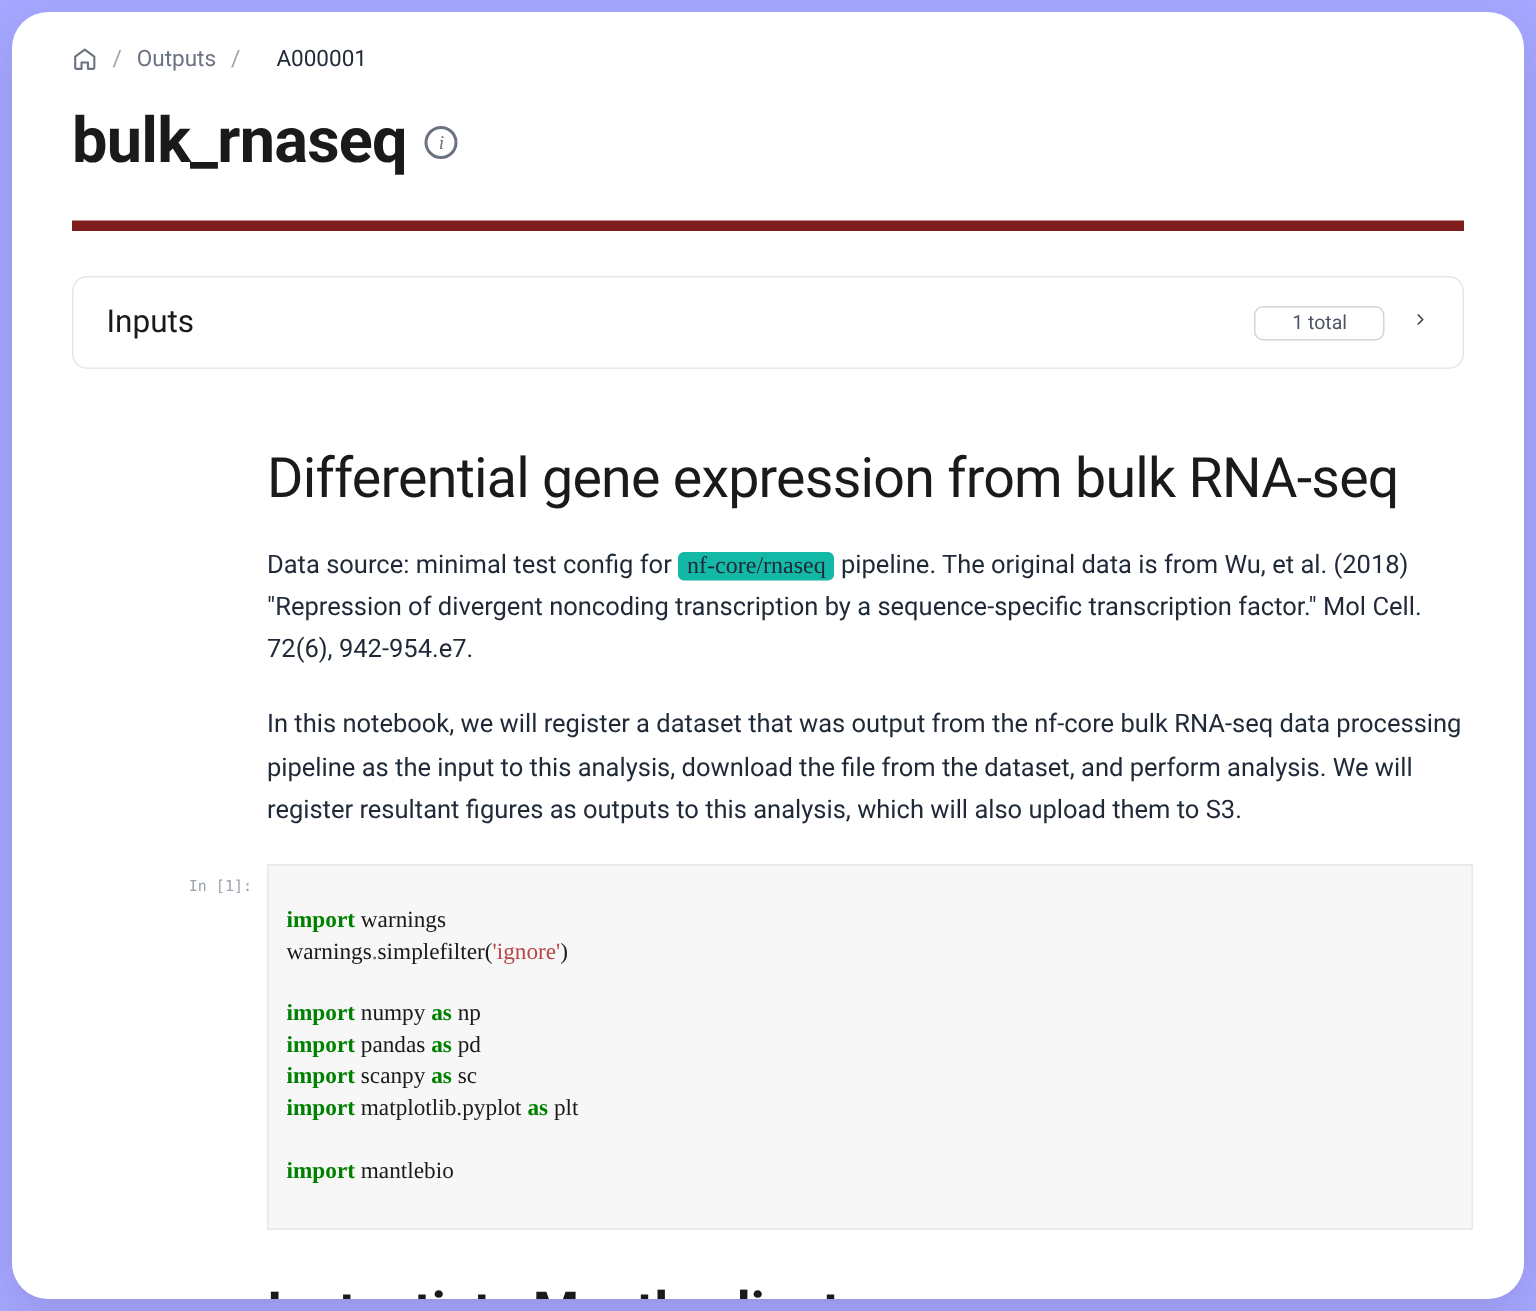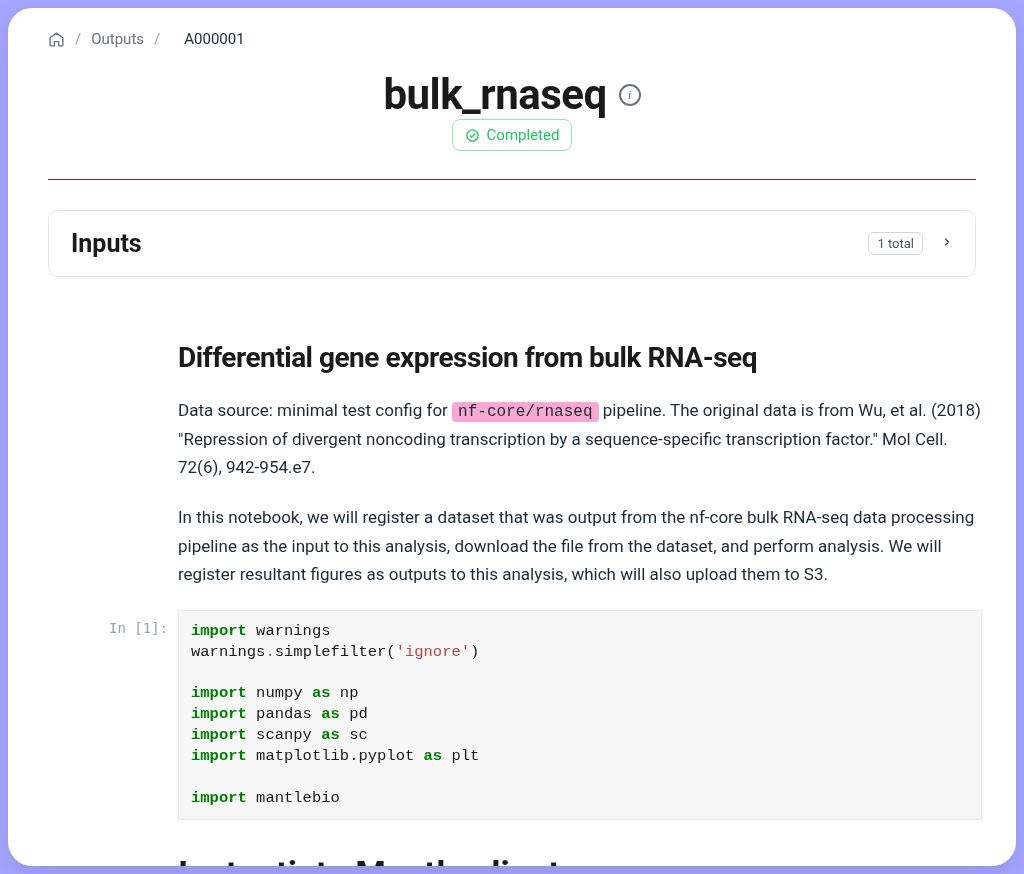--- a/index.html
+++ b/index.html
@@ -31,22 +31,21 @@
   }
   .breadcrumb .sep { color: #9ca3af; }
   .breadcrumb .home-icon svg { display:block; }
   .breadcrumb .current { color: #1f2937; margin-left: 14px; }
   .title-row {
     display: flex;
     align-items: center;
     justify-content: space-between;
     margin-top: 22px;
     padding-bottom: 28px;
-    border-bottom: 1px solid #7f1d1d;
-    flex-direction: column;
+    border-bottom: 7px solid #7f1d1d;
   }
   .title-left {
     display: flex;
     align-items: center;
     gap: 12px;
   }
   .page-title {
     font-size: 42px;
     font-weight: 700;
     letter-spacing: -0.5px;
@@ -84,91 +83,91 @@
   .io-card {
     flex: 1;
     border: 1px solid #e5e7eb;
     border-radius: 10px;
     padding: 18px 22px;
     display: flex;
     align-items: center;
     justify-content: space-between;
   }
   .io-card .io-label {
-    font-size: 25px;
-    font-weight: 700;
+    font-size: 21px;
+    font-weight: 400;
   }
   .io-right {
     display: flex;
     align-items: center;
     gap: 18px;
   }
   .io-count {
     font-size: 13px;
     color: #4b5563;
     border: 1px solid #d1d5db;
     border-radius: 6px;
-    padding: 3px 8px;
+    padding: 3px 24px;
   }
   .chevron {
     color: #374151;
   }
   .scroll-area {
     flex: 1;
     overflow-y: auto;
     margin-top: 14px;
     padding: 0 4px 40px 40px;
   }
   
   .scroll-area::-webkit-scrollbar { width: 12px; }
   .scroll-area::-webkit-scrollbar-thumb { background: #d1d5db; border-radius: 6px; }
   .scroll-area::-webkit-scrollbar-track { background: transparent; }
   .notebook {
     padding-right: 30px;
   }
   .nb-h1 {
-    font-size: 28px;
-    font-weight: 700;
-    margin: 50px 0 22px 130px;
+    font-size: 37px;
+    font-weight: 400;
+    margin: 38px 0 22px 130px;
     letter-spacing: -0.5px;
   }
   .nb-p {
     font-size: 17px;
     line-height: 1.65;
     margin: 0 0 22px 130px;
     color: #1f2937;
   }
   .nb-code-inline {
-    font-family: Liberation Mono, monospace;
-    background: #f9a8d4;
+    font-family: Liberation Serif, serif;
+    background: #14b8a6;
     padding: 1px 6px;
     border-radius: 4px;
     font-size: 16px;
   }
   .code-cell {
     display: flex;
     align-items: flex-start;
     gap: 10px;
     margin-top: 6px;
   }
   .code-prompt {
     width: 120px;
     text-align: right;
     font-family: ui-monospace, SFMono-Regular, Menlo, Consolas, monospace;
     color: #9ca3af;
-    font-size: 14px;
+    font-size: 10px;
     padding-top: 10px;
     flex-shrink: 0;
   }
   .code-body {
     flex: 1;
     background: #f7f7f7;
     border: 1px solid #e5e7eb;
-    padding: 10px 12px;
-    font-family: Liberation Mono, monospace;
+    padding: 27px 12px;
+    font-family: Liberation Serif, serif;
     font-size: 15.5px;
     line-height: 1.35;
     white-space: pre;
     overflow-x: auto;
   }
   .tok-kw { color: #008000; font-weight: 700; }
   .tok-op { color: #666; }
   .tok-str { color: #b94646; }
   .nb-h2 {
     font-size: 35px;
@@ -191,27 +190,20 @@
       <span>Outputs</span>
       <span class="sep">/</span>
       <span class="current">A000001</span>
     </div>
 
     <div class="title-row">
       <div class="title-left">
         <h1 class="page-title">bulk_rnaseq</h1>
         <span class="info-icon">i</span>
       </div>
-      <div class="status-badge">
-        <svg class="check-icon" viewBox="0 0 24 24" fill="none" stroke="#22c55e" stroke-width="2.2" stroke-linecap="round" stroke-linejoin="round">
-            <circle cx="12" cy="12" r="9"></circle>
-            <path d="M8.5 12.5l2.2 2.2L16 9.5"></path>
-          </svg>
-        <span>Completed</span>
-      </div>
     </div>
   </div>
 
   <div class="io-row">
     <div class="io-card">
       <span class="io-label">Inputs</span>
       <div class="io-right">
         <span class="io-count">1 total</span>
         <span class="chevron">
           <svg width="12" height="20" viewBox="0 0 24 24" fill="none" stroke="currentColor" stroke-width="2.2" stroke-linecap="round" stroke-linejoin="round">

